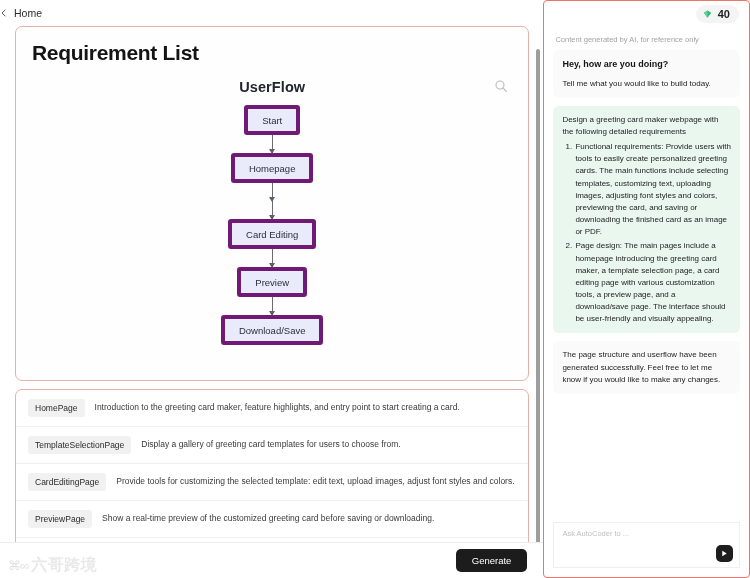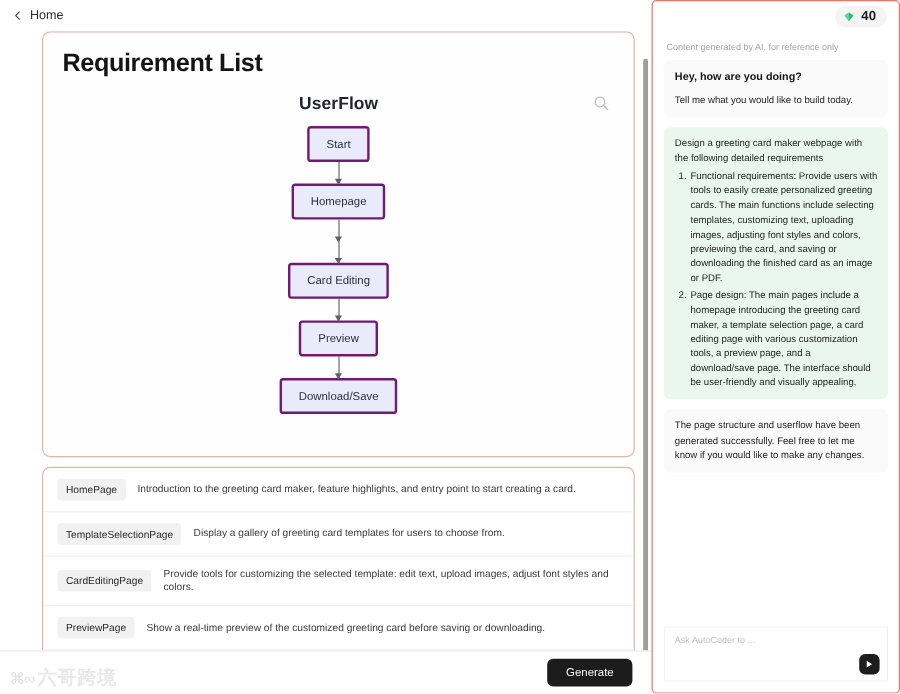--- a/index.html
+++ b/index.html
@@ -25,39 +25,37 @@
     background: #ffffff;
     display: flex;
     flex-direction: column;
   }
 
   .breadcrumb {
     height: 26px;
     display: flex;
     align-items: center;
     gap: 6px;
-    padding-left: 11px;
     font-size: 10.5px;
     color: #2b2b2b;
     flex: 0 0 auto;
   }
   .breadcrumb .chev {
     display: inline-block;
     width: 8px; height: 8px;
     position: relative;
     top: 0px;
   }
   .breadcrumb .chev svg { display:block; }
 
   .left-scroll {
     position: relative;
     flex: 1 1 auto;
     padding: 0 14px 0 15px;
     overflow: hidden;
-    margin-left: 20px;
   }
 
   
   .req-card {
     border: 1px solid #e3b3a8;
     border-radius: 7px;
     background: #fefefe;
     padding: 14px 16px 18px 16px;
     height: 355px;
     position: relative;
@@ -91,21 +89,21 @@
   }
   .zoom-icon svg { display:block; }
 
   .flow-nodes {
     display: flex;
     flex-direction: column;
     align-items: center;
   }
   .node {
     background: #e9eafa;
-    border: 2px solid #701a75;
+    border: 4px solid #701a75;
     border-radius: 3px;
     font-size: 9.5px;
     color: #2c2f3a;
     display: flex;
     align-items: center;
     justify-content: center;
     height: 30px;
     padding: 0 14px;
     white-space: nowrap;
   }

